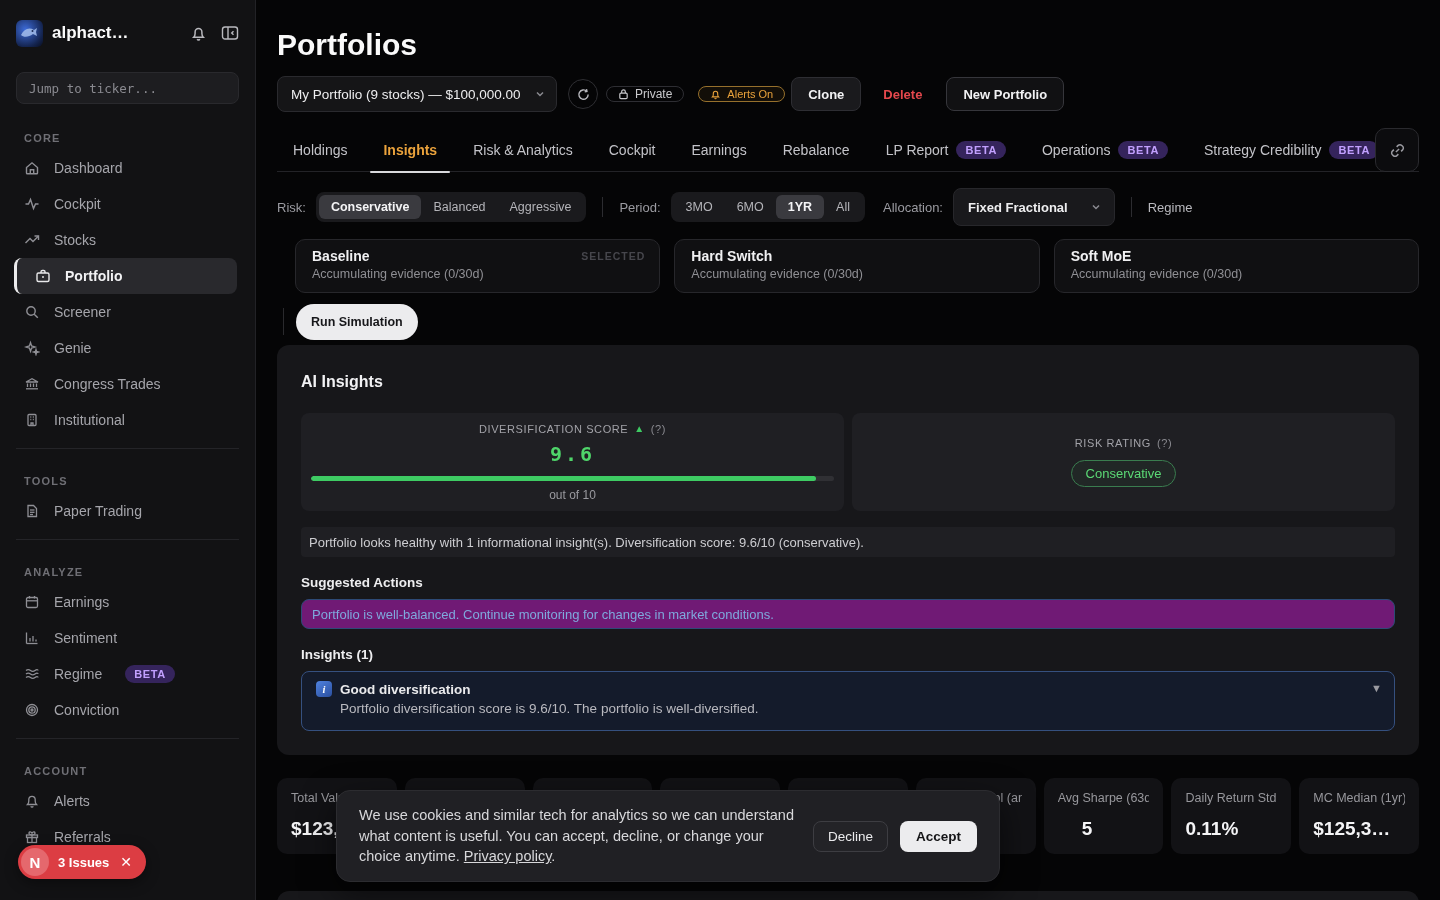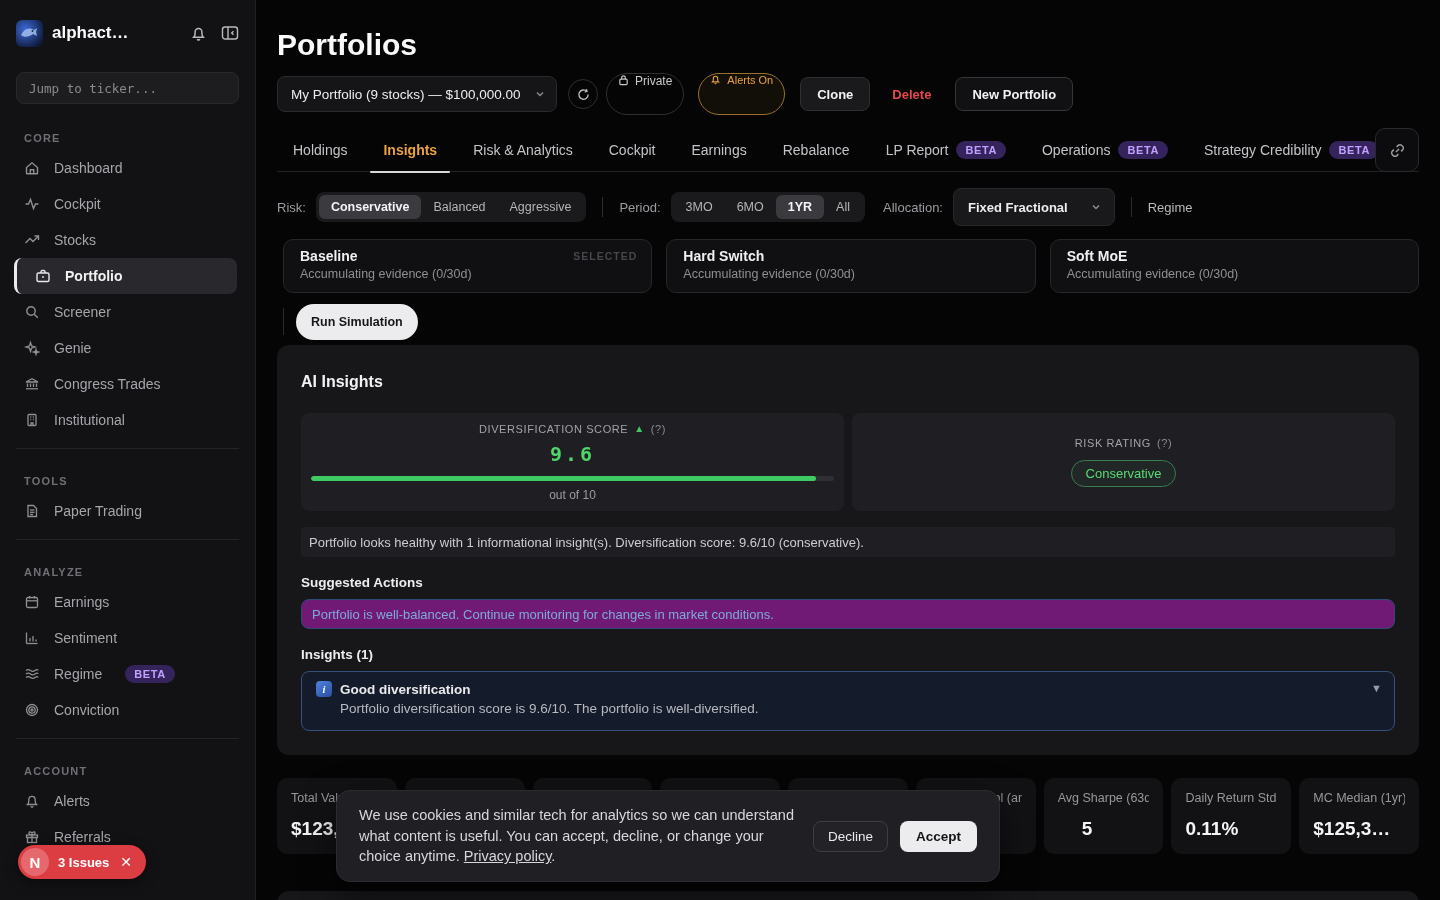--- a/index.html
+++ b/index.html
@@ -32,25 +32,25 @@
 
   
   .main { position:relative; flex:1; padding:12px 21px; overflow:hidden; }
   .page-title { margin-top:16px; font-size:30px; font-weight:800; color:#fafafa; }
 
   .toolbar { margin-top:14px; display:flex; align-items:center; height:36px; }
   .pf-select { width:280px; height:36px; background:#151517; border:1px solid #2a2a2e; border-radius:8px; display:flex; align-items:center; padding:0 10px 0 13px; cursor:pointer; }
   .pf-select .val { font-size:13.5px; color:#ededef; white-space:nowrap; overflow:hidden; flex:1; }
   .pf-select .chev { color:#8a8a90; margin-left:4px; flex:0 0 auto; display:flex; }
   .refresh-btn { width:30px; height:30px; border-radius:50%; border:1px solid #2e2e32; background:transparent; color:#b9b9be; margin-left:11px; display:flex; align-items:center; justify-content:center; cursor:pointer; }
-  .pill { display:flex; align-items:flex-start; gap:6px; height:42px; border-radius:999px; border:1px solid #2e2e33; padding:0 11px; font-size:12px; color:#c9c9cc; cursor:pointer; }
+  .pill { display:flex; align-items:center; gap:6px; height:16px; border-radius:999px; border:1px solid #2e2e33; padding:0 11px; font-size:12px; color:#c9c9cc; cursor:pointer; }
   .pill.private { margin-left:8px; }
   .pill.alerts-on { margin-left:14px; border-color:#96702c; color:#e9a23b; background:rgba(233,162,59,.06); font-size:11px; }
   .btn { height:34px; border-radius:8px; border:1px solid #2e2e33; background:#1a1a1d; color:#f2f2f4; font-size:13px; font-weight:bold; padding:0 16px; cursor:pointer; font-family:inherit; }
-  .btn.clone { margin-left:15px; }
+  .btn.clone { margin-left:6px; }
   .btn.ghost-danger { background:transparent; border:none; color:#e5484d; margin-left:6px; }
   .btn.new-pf { margin-left:8px; border-color:#36363b; background:#111113; }
 
   .tabs { position:relative; margin-top:16px; height:44px; border-bottom:1px solid #232327; display:flex; align-items:center; gap:4px; }
   .tab { position:relative; height:44px; display:flex; align-items:center; padding:0 16px; font-size:14px; color:#c3c3c8; cursor:pointer; white-space:nowrap; }
   .tab.active { color:#eba33c; font-weight:bold; }
   .tab.active::after { content:""; position:absolute; left:3px; right:3px; bottom:-1px; height:2px; background:#d9d9dc; border-radius:2px; }
   .tab .beta-badge { margin-left:8px; }
   .link-btn { position:absolute; right:0; top:0; width:44px; height:44px; border-radius:10px; border:1px solid #2a2a2e; background:#0c0c0e; color:#9a9aa0; display:flex; align-items:center; justify-content:center; cursor:pointer; }
 
@@ -58,21 +58,21 @@
   .filter-label { font-size:13px; color:#9b9ba1; }
   .seg { display:flex; background:#1a1a1d; border-radius:8px; padding:3px; }
   .seg .opt { padding:5px 12px; font-size:12.5px; color:#b4b4b9; border-radius:6px; cursor:pointer; white-space:nowrap; }
   .seg .opt.selected { background:#3a3a3f; color:#f4f4f6; font-weight:bold; }
   .v-div { width:1px; height:20px; background:#2c2c30; margin:0 6px; }
   .alloc-select { display:flex; align-items:center; gap:22px; background:#19191c; border:1px solid #27272b; border-radius:8px; height:38px; padding:0 12px 0 14px; cursor:pointer; }
   .alloc-select .val { font-size:13px; color:#ededef; font-weight:bold; }
   .alloc-select .chev { color:#8a8a90; display:flex; }
   .regime-lbl { font-size:13px; color:#b9b9be; }
 
-  .strategy-row { margin-top:14px; display:flex; gap:14px; margin-left:6px; }
+  .strategy-row { margin-top:14px; display:flex; gap:14px; margin-left:18px; }
   .strategy-card { flex:1; height:54px; background:#101012; border:1px solid #27272b; border-radius:10px; padding:8px 16px; position:relative; cursor:pointer; }
   .strategy-card .name { font-size:14px; font-weight:bold; color:#f0f0f2; }
   .strategy-card .status { font-size:12.5px; color:#8f8f94; margin-top:3px; }
   .strategy-card .sel-tag { position:absolute; right:14px; top:10px; font-size:10.5px; font-weight:bold; letter-spacing:1px; color:#46464c; }
 
   .runsim-row { margin-top:15px; display:flex; align-items:center; border-left:1px solid #2a2a2d; padding-left:12px; margin-left:6px; height:27px; }
   .runsim-btn { background:#ececee; color:#17171a; border:none; border-radius:999px; height:36px; padding:0 15px; font-size:12.5px; font-weight:bold; cursor:pointer; font-family:inherit; }
 
   .ai-panel { margin-top:10px; height:410px; background:#17171a; border-radius:12px; padding:28px 24px 0 24px; }
   .ai-title { font-size:16px; font-weight:bold; color:#f2f2f4; }

